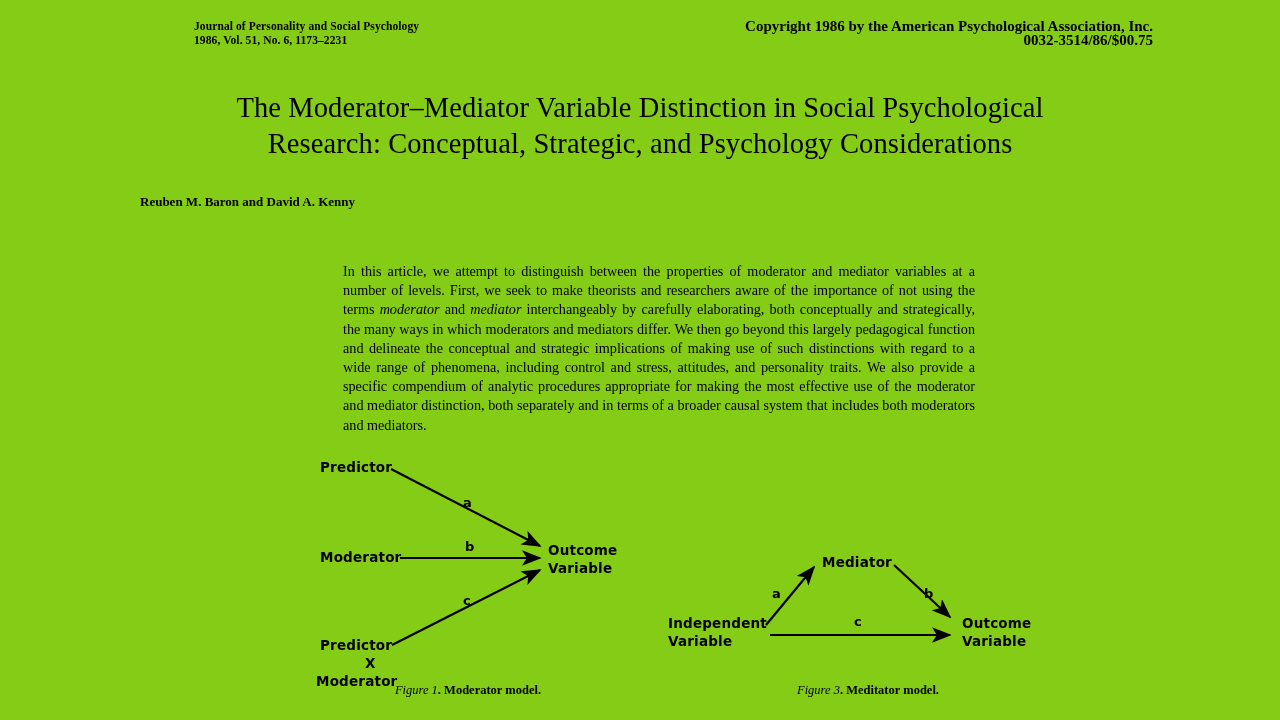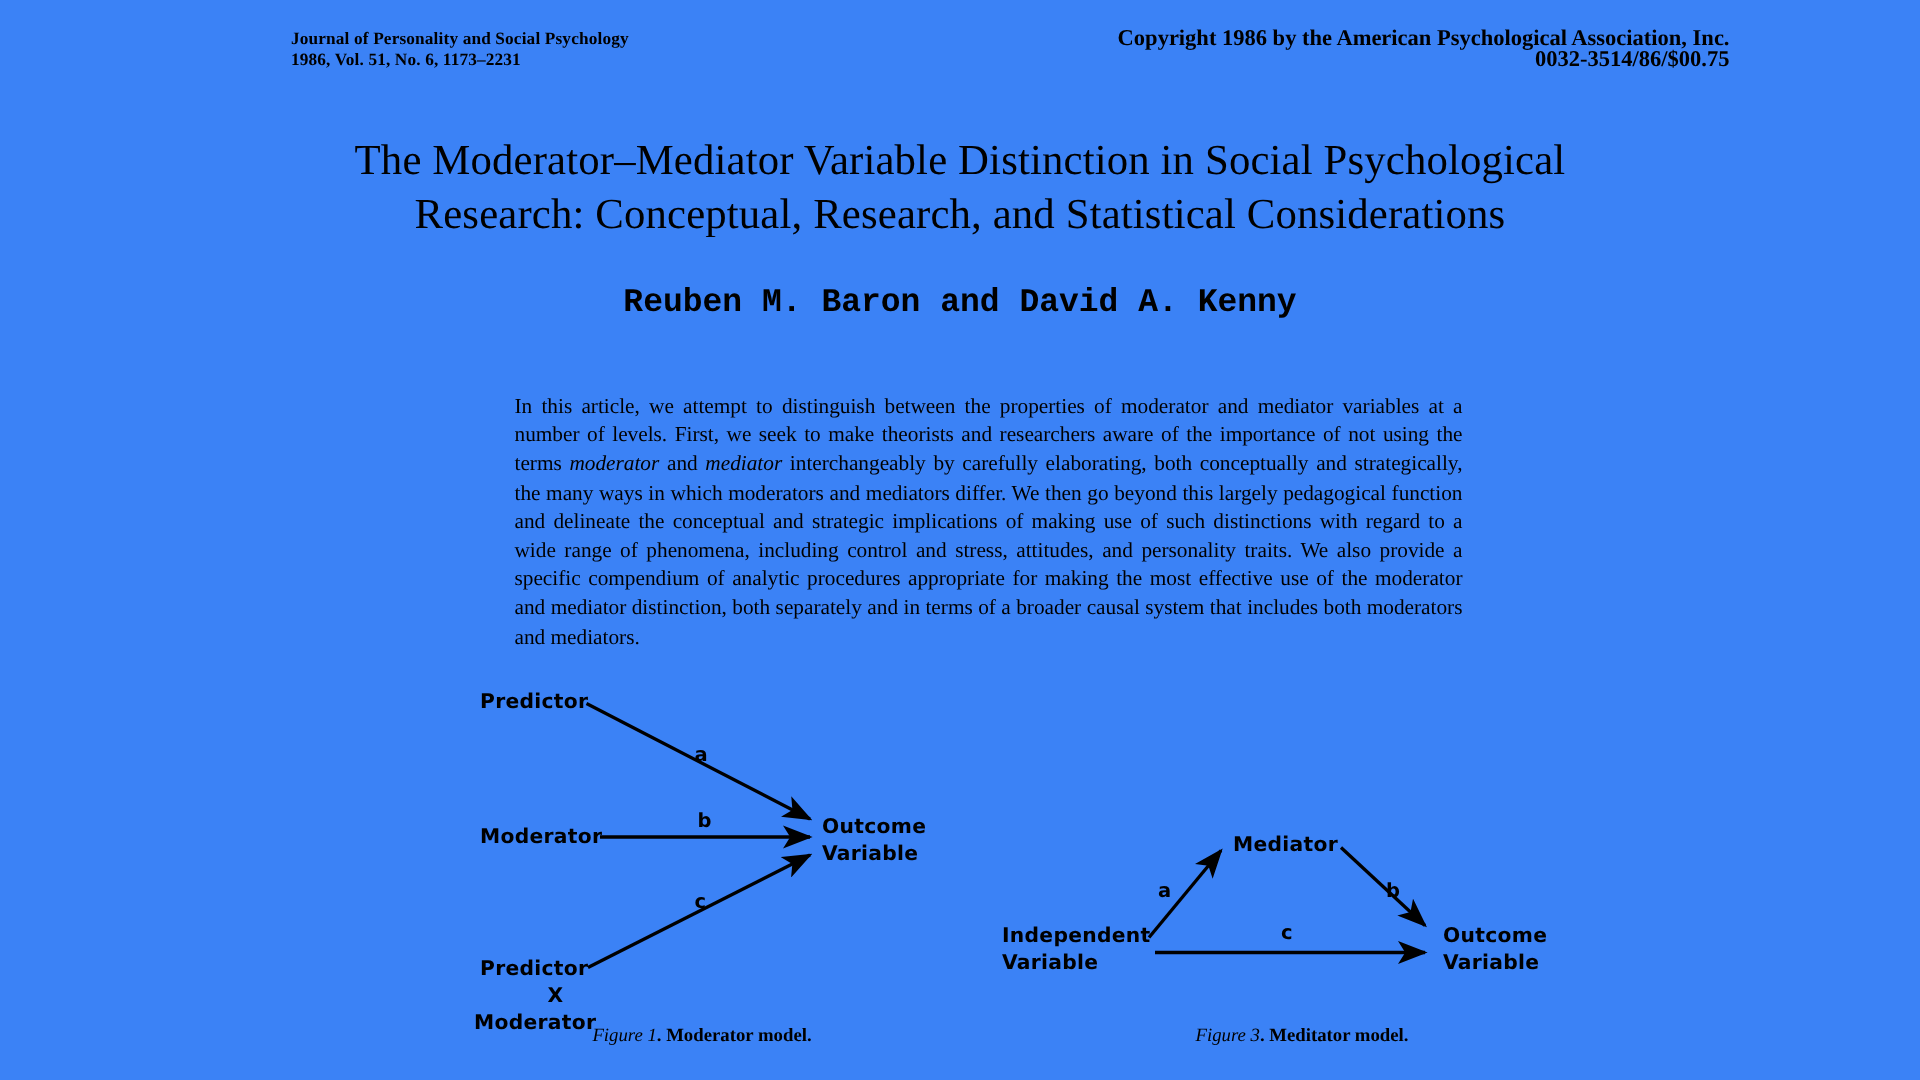--- a/index.html
+++ b/index.html
@@ -15,21 +15,21 @@
     font-family: "Liberation Serif", "DejaVu Serif", serif;
     color: #000000;
     position: relative;
   }
 
   .page {
     position: absolute;
     left: 0; top: 0;
     width: 1280px;
     height: 720px;
-    background: #3b82f6;
+    background: #84cc16;
   }
 
   
   .masthead {
     position: absolute;
     top: 20px;
     left: 0;
     width: 1280px;
     height: 34px;
   }
@@ -69,25 +69,23 @@
     letter-spacing: 0.1px;
   }
   .title .l2 { display: block; }
 
   
   .authors {
     position: absolute;
     top: 190px;
     left: 140px;
     width: 1000px;
-    text-align: center;
-    font-size: 22px;
+    font-size: 13px;
     line-height: 23px;
     font-weight: bold;
-    font-family: Liberation Mono, monospace;
   }
   .affiliation {
     position: absolute;
     top: 212px;
     left: 140px;
     width: 1000px;
     text-align: center;
     font-size: 15.5px;
     line-height: 19px;
     font-weight: bold;
@@ -164,21 +162,21 @@
       <span>1986, Vol. 51, No. 6, 1173–2231</span>
     </div>
     <div class="copyright">
       <span>Copyright 1986 by the American Psychological Association, Inc.</span>
       <span class="line2">0032-3514/86/$00.75</span>
     </div>
   </div>
 
   <div class="title">
     <span>The Moderator–Mediator Variable Distinction in Social Psychological</span>
-    <span class="l2">Research: Conceptual, Research, and Statistical Considerations</span>
+    <span class="l2">Research: Conceptual, Strategic, and Psychology Considerations</span>
   </div>
 
   <div class="authors">Reuben M. Baron and David A. Kenny</div>
 
   <div class="abstract"><span>In this article, we attempt to distinguish between the properties of moderator and mediator variables at a number of levels. First, we seek to make theorists and researchers aware of the importance of not using the terms </span><i>moderator</i><span> and </span><i>mediator</i><span> interchangeably by carefully elaborating, both conceptually and strategically, the many ways in which moderators and mediators differ. We then go beyond this largely pedagogical function and delineate the conceptual and strategic implications of making use of such distinctions with regard to a wide range of phenomena, including control and stress, attitudes, and personality traits. We also provide a specific compendium of analytic procedures appropriate for making the most effective use of the moderator and mediator distinction, both separately and in terms of a broader causal system that includes both moderators and mediators.</span></div>
 
   <div class="figures">
 
     <div class="fig" id="figure-1">
       <svg class="fig-canvas" width="320" height="250" viewBox="0 0 320 250">

